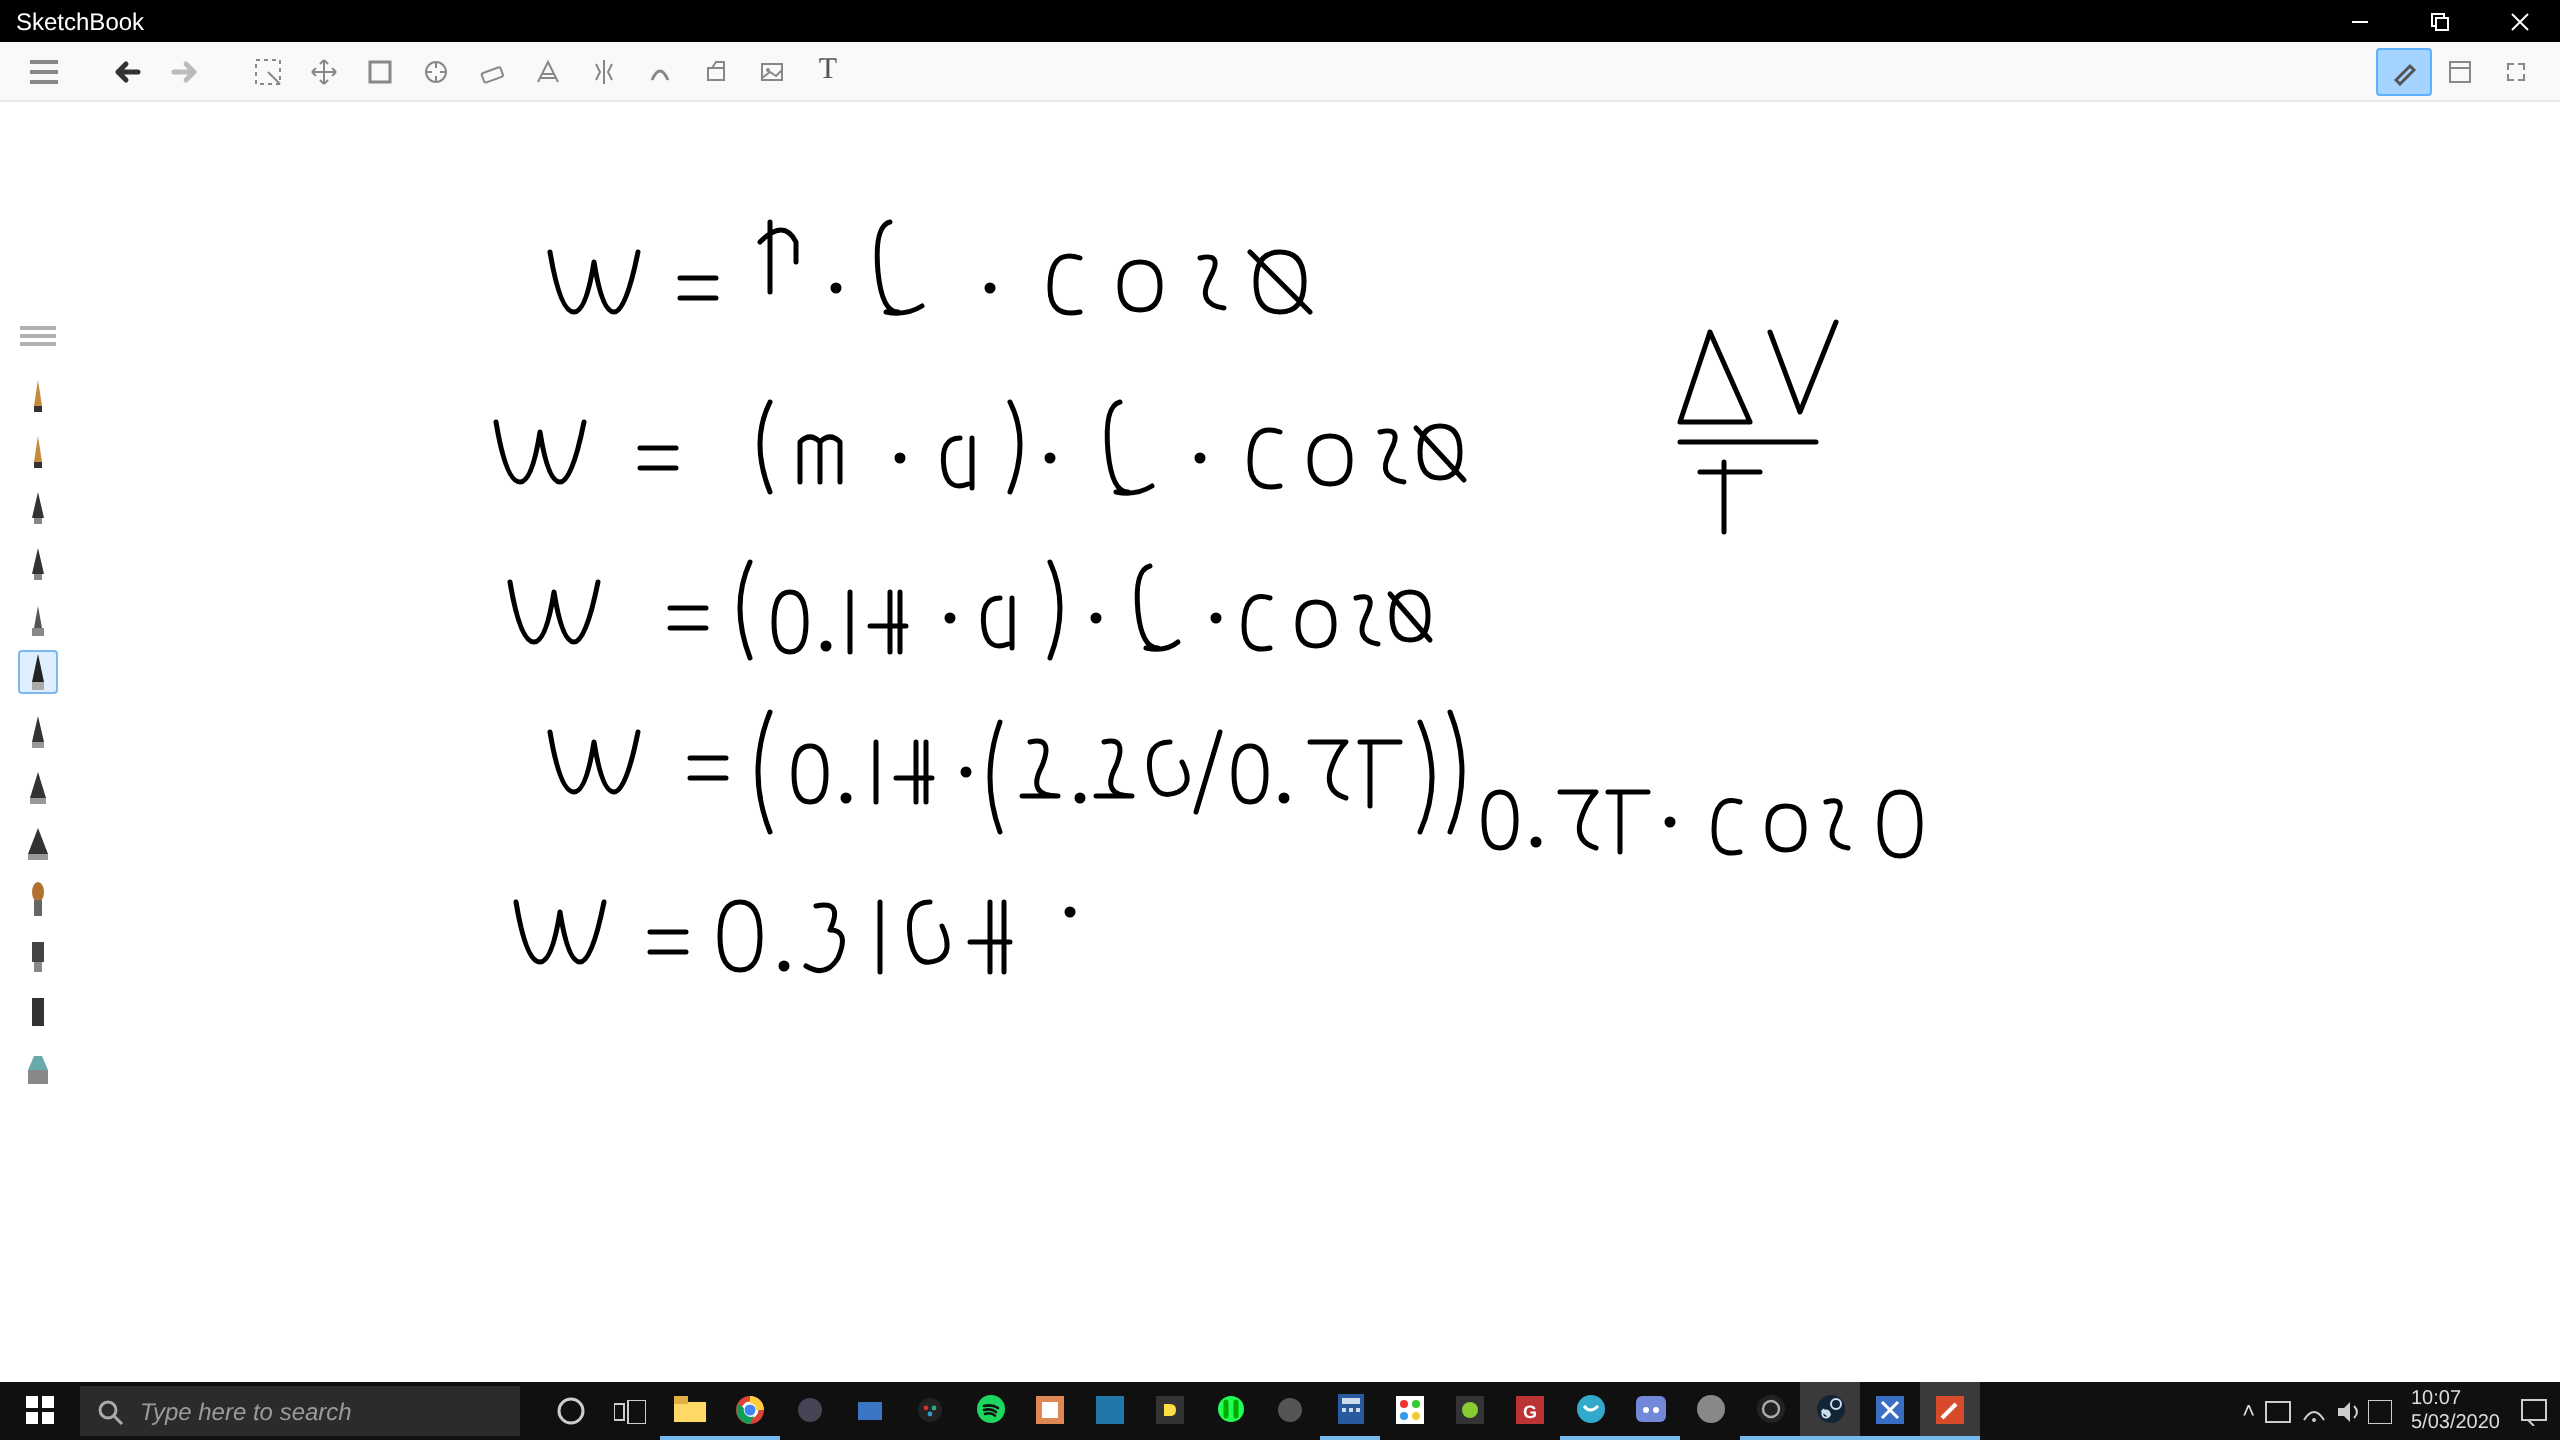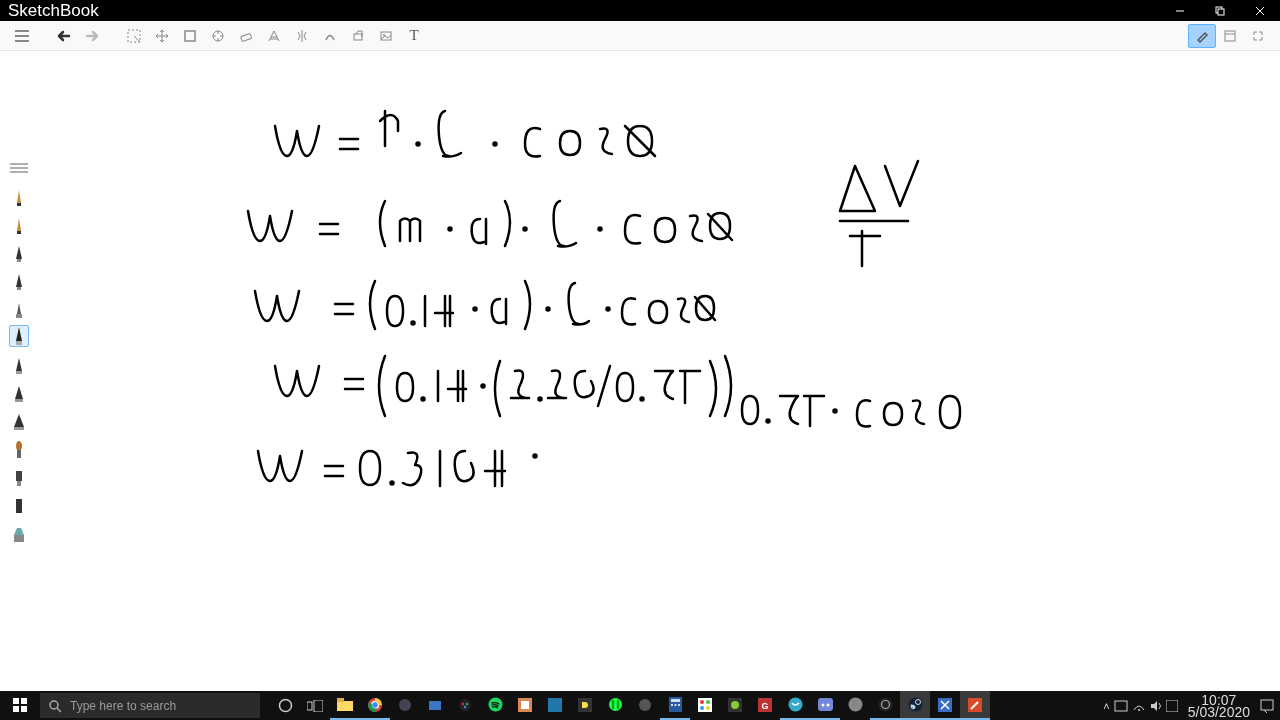--- a/index.html
+++ b/index.html
@@ -1,19 +1,19 @@
 <!DOCTYPE html>
 <html><head>
 <meta charset="utf-8">
 <style>
   * { box-sizing: border-box; margin: 0; padding: 0; }
   html, body { width: 1280px; height: 720px; overflow: hidden; font-family: "Segoe UI", sans-serif; background: #fff; }
   
   
-  .titlebar { height: 21px; background: #000; color: #fff; display: flex; align-items: center; font-size: 17px; padding-left: 8px; }
+  .titlebar { height: 21px; background: #000; color: #fff; display: flex; align-items: center; font-size: 12px; padding-left: 8px; }
   .titlebar .title { flex: 1; }
   .titlebar .winbtn { width: 40px; height: 21px; display: flex; align-items: center; justify-content: center; color: #fff; font-size: 10px; }
   
   
   .toolbar { height: 30px; background: #f9f9f9; border-bottom: 1px solid #e8e8e8; display: flex; align-items: center; padding: 0 8px; }
   .tbsep { width: 14px; }
   .tbtn { width: 28px; height: 24px; display: flex; align-items: center; justify-content: center; color: #6a6a6a; border-radius: 2px; }
   .tbtn.active { background: #a5d3ff; border: 1px solid #5bb0ff; color: #2a2a2a; }
   .tsp { flex: 1; }
   
@@ -26,28 +26,28 @@
   .brushpal .palhdr div { height: 2px; background: #b0b0b0; }
   .brush { width: 20px; height: 22px; display: flex; align-items: flex-end; justify-content: center; border-radius: 2px; }
   .brush.sel { background: #dfefff; border: 1px solid #7ab8ef; }
   
   
   .canvas-ink { position:absolute; left:0; top:0; width:1280px; height:640px; }
   
   
   .taskbar { position: absolute; bottom: 0; left: 0; right: 0; height: 29px; background: #101010; display: flex; align-items: center; color: #fff; font-size: 12px; }
   .start { width: 40px; height: 29px; display: flex; align-items: center; justify-content: center; }
-  .searchbox { width: 220px; height: 25px; background: #2b2b2b; display: flex; align-items: center; padding: 0 8px; color: #9a9a9a; font-size: 12px; gap: 8px; }
+  .searchbox { width: 220px; height: 25px; background: #2b2b2b; display: flex; align-items: center; padding: 0 8px; color: #9a9a9a; font-size: 12px; gap: 8px; font-style: italic; }
   .tspacer { width: 10px; }
   .ticon { width: 30px; height: 29px; display: flex; align-items: center; justify-content: center; font-size: 14px; color: #ddd; }
   .ticon.app { border-bottom: 2px solid #76b9ed00; }
   .ticon.app.running { border-bottom: 2px solid #76b9ed; }
   .ticon.app.active { background: #3a3a3a; border-bottom: 2px solid #76b9ed; }
   .tray { display: flex; align-items:center; height: 29px; gap: 4px; padding: 0 6px; font-size: 11px; color: #ddd; }
-  .clock { text-align: center; line-height: 12px; font-size: 14px; padding: 0 6px;}
+  .clock { text-align: left; line-height: 12px; font-size: 10px; padding: 0 6px;}
 </style>
 </head>
 <body>
 
 <div class="titlebar">
   <span class="title">SketchBook</span>
   <div class="winbtn">
     <svg width="10" height="10">
         <line x1="1" y1="5" x2="9" y2="5" stroke="#fff" stroke-width="1"></line>
       </svg>

